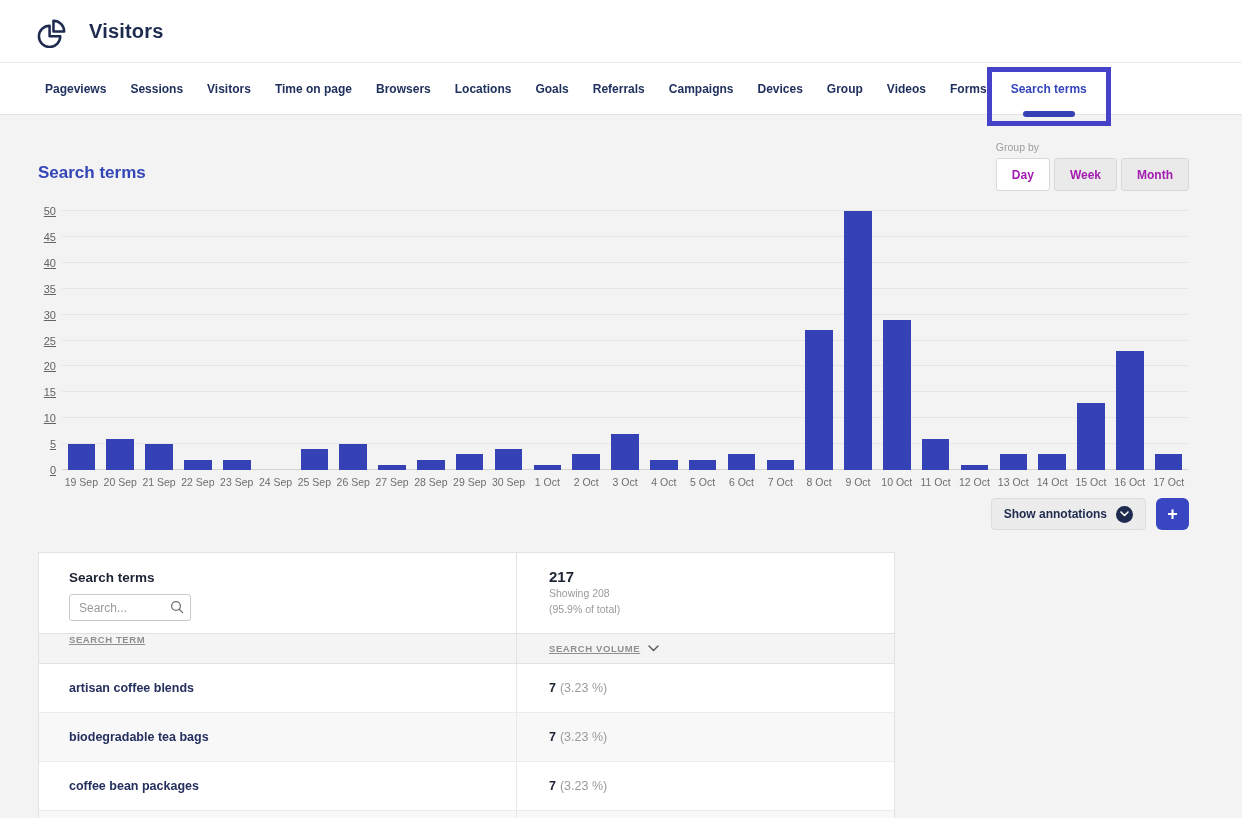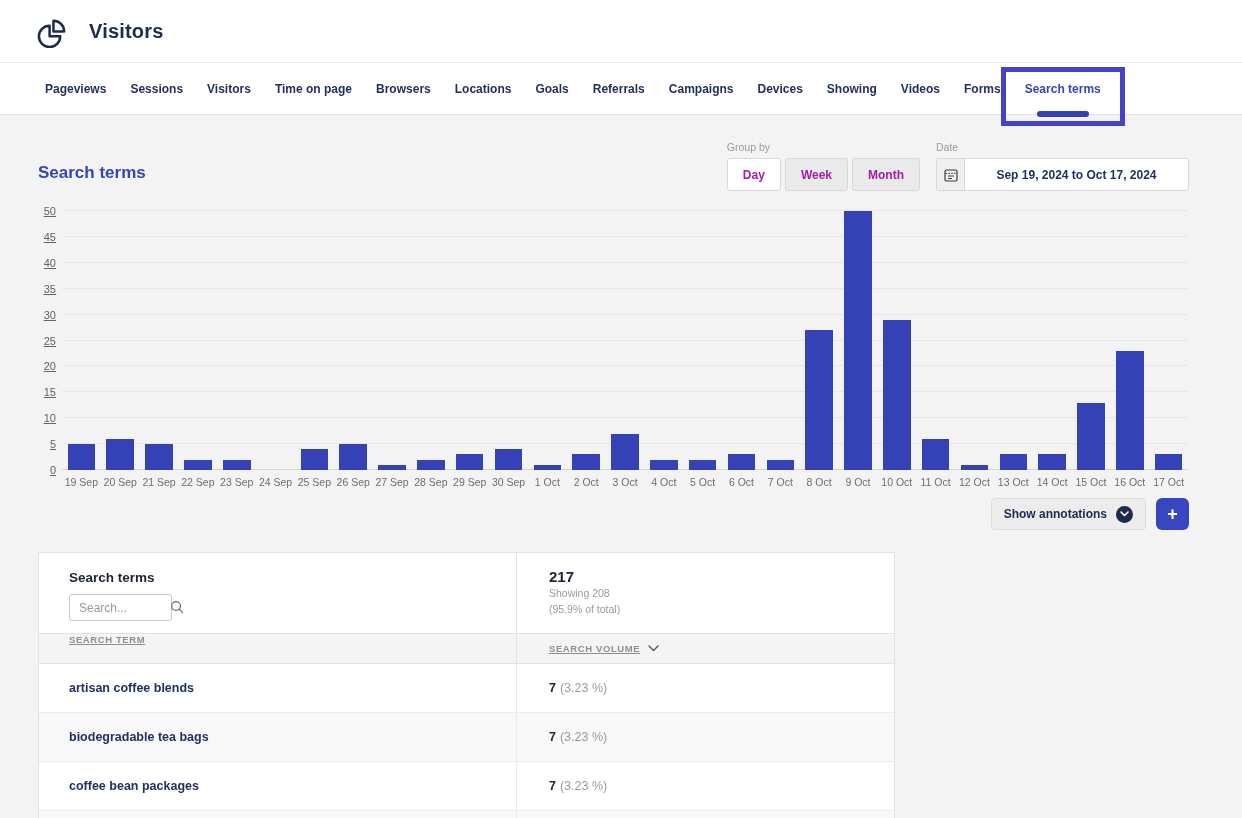--- a/index.html
+++ b/index.html
@@ -107,21 +107,21 @@
   .card {
     margin:22px 0 0 38px; width:857px; background:#ffffff;
     border:1px solid #e2e2e2;
   }
   .grid2 { display:grid; grid-template-columns:477px 1fr; }
   .card-head { height:80px; }
   .card-head .left { padding:17px 0 0 30px; }
   .card-title { font-size:13.5px; font-weight:bold; color:#1c2333; }
   .searchbox { position:relative; margin-top:9px; width:122px; }
   .searchbox input {
-    width:103px; height:27px; border:1px solid #c9c9c9; border-radius:3px;
+    width:122px; height:27px; border:1px solid #c9c9c9; border-radius:3px;
     font-size:12px; color:#444; padding:0 26px 0 9px; font-family:inherit; outline:none;
   }
   .searchbox input::placeholder { color:#9a9a9a; }
   .searchbox .mag { position:absolute; right:7px; top:6px; }
   .card-head .right { border-left:1px solid #e2e2e2; padding:15px 0 0 32px; }
   .stat-total { font-size:15px; font-weight:bold; color:#1c2333; }
   .stat-sub { font-size:10.5px; color:#9b9b9b; line-height:1.3; margin-top:2px; }
 
   .colhead { height:31px; background:#f5f4f5; border-top:1px solid #e2e2e2; border-bottom:1px solid #e2e2e2; }
   .colhead .left { display:flex; padding-left:30px; }
@@ -162,53 +162,39 @@
     <div class="tab">Pageviews</div>
     <div class="tab">Sessions</div>
     <div class="tab">Visitors</div>
     <div class="tab">Time on page</div>
     <div class="tab">Browsers</div>
     <div class="tab">Locations</div>
     <div class="tab">Goals</div>
     <div class="tab">Referrals</div>
     <div class="tab">Campaigns</div>
     <div class="tab">Devices</div>
-    <div class="tab">Showing</div>
+    <div class="tab">Group</div>
     <div class="tab">Videos</div>
     <div class="tab">Forms</div>
     <div class="tab active">
       <span>Search terms</span>
       <span class="tab-underline"></span>
       <span class="highlight-box"></span>
     </div>
   </div>
 
   <div class="controls">
     <div class="page-heading">Search terms</div>
     <div class="ctrl-right">
       <div>
         <div class="ctrl-label">Group by</div>
         <div class="btn-row">
           <button class="gbtn selected">Day</button>
           <button class="gbtn">Week</button>
           <button class="gbtn">Month</button>
-        </div>
-      </div>
-      <div>
-        <div class="ctrl-label">Date</div>
-        <div class="datefield">
-          <span class="cal">
-            <svg width="16" height="16" viewBox="0 0 16 16" fill="none">
-              <rect x="2" y="3" width="12" height="11" rx="1.5" stroke="#3a3a3a" stroke-width="1.2"></rect>
-              <line x1="2.6" y1="6.4" x2="13.4" y2="6.4" stroke="#3a3a3a" stroke-width="1" stroke-dasharray="1.6 1.2"></line>
-              <line x1="5" y1="9" x2="11" y2="9" stroke="#3a3a3a" stroke-width="1"></line>
-              <line x1="5" y1="11.5" x2="9" y2="11.5" stroke="#3a3a3a" stroke-width="1"></line>
-            </svg>
-          </span>
-          <span class="dtext">Sep 19, 2024 to Oct 17, 2024</span>
         </div>
       </div>
     </div>
   </div>
 
   <div class="chart">
     <div class="plot">
       <div id="chart-grid">
           <div class="gridline baseline" style="bottom: 0%;"></div>
           <div class="gridline" style="bottom: 10%;"></div>

